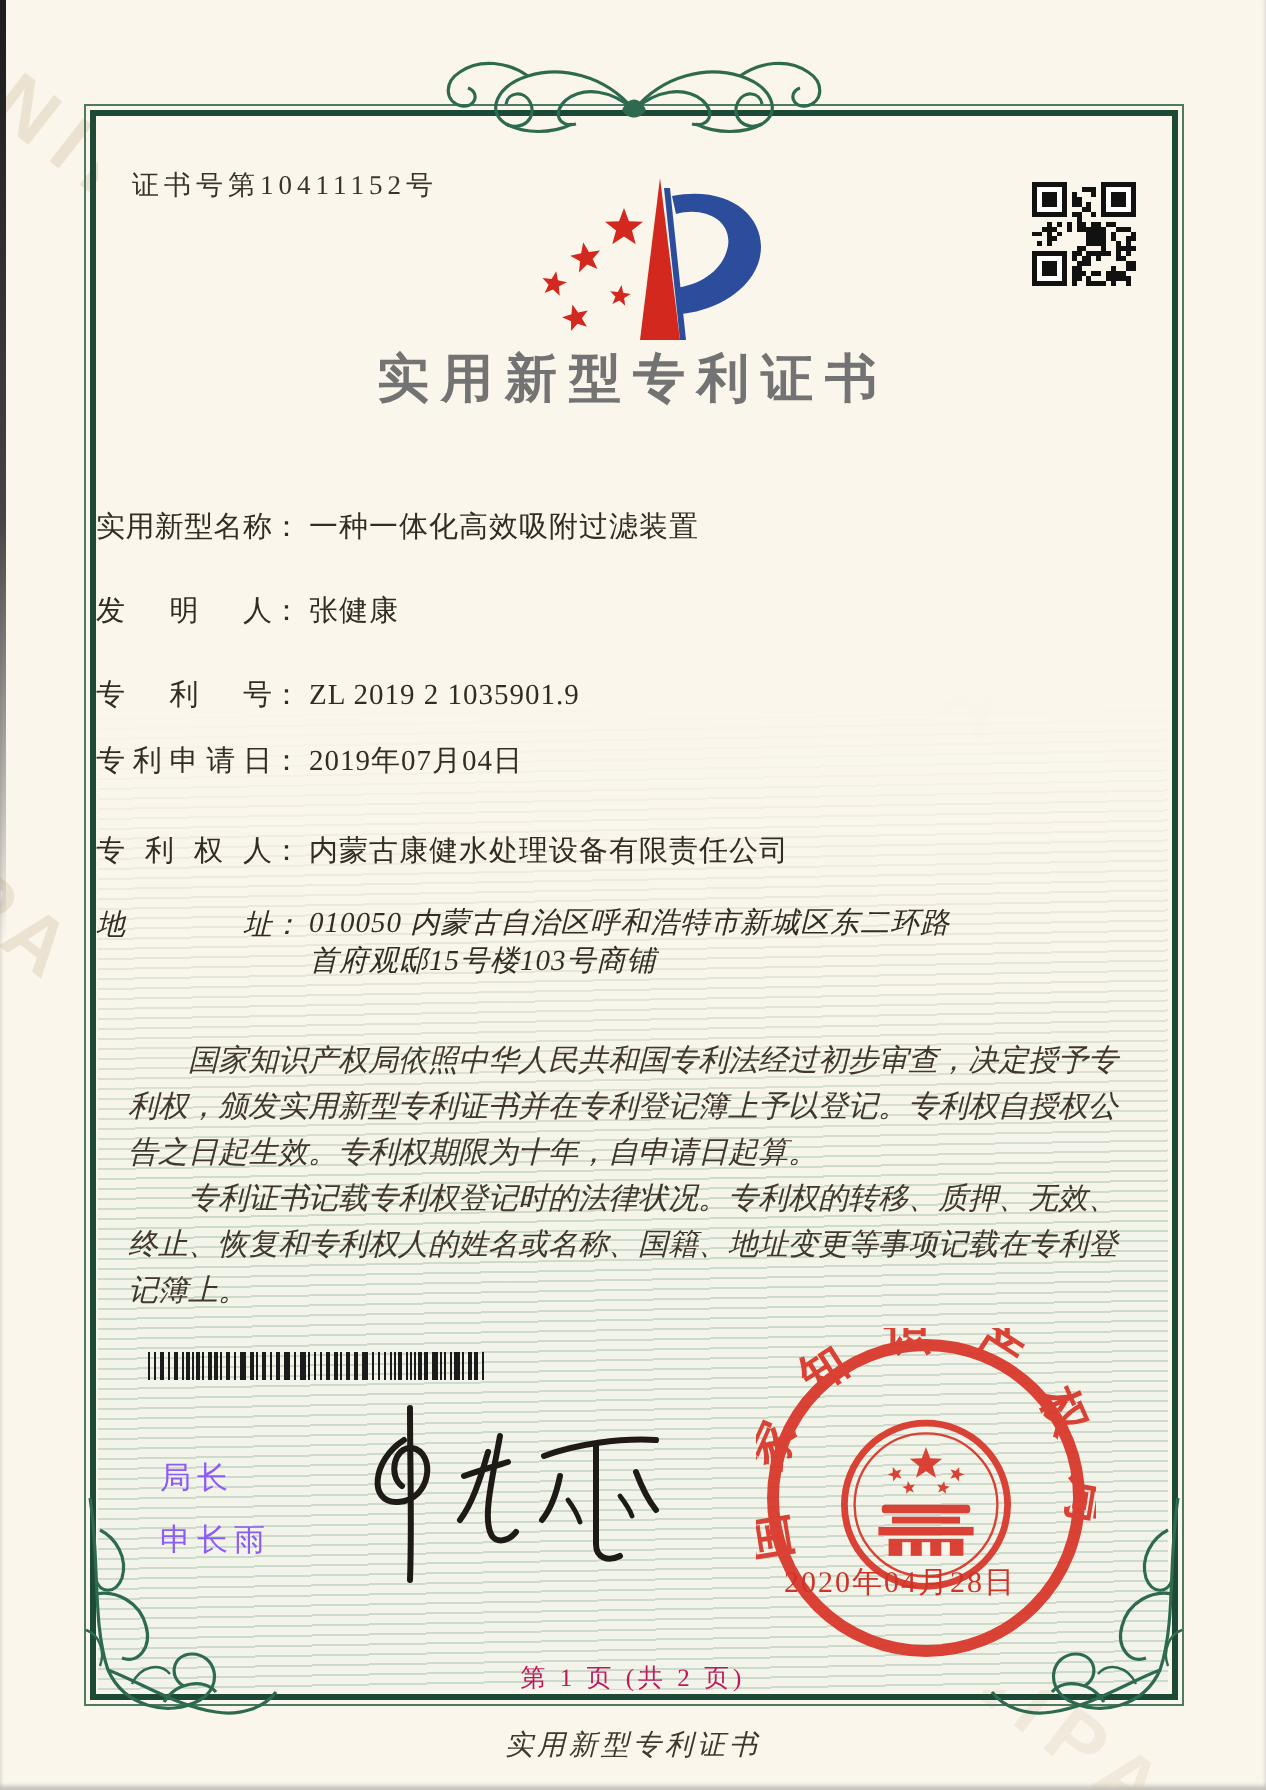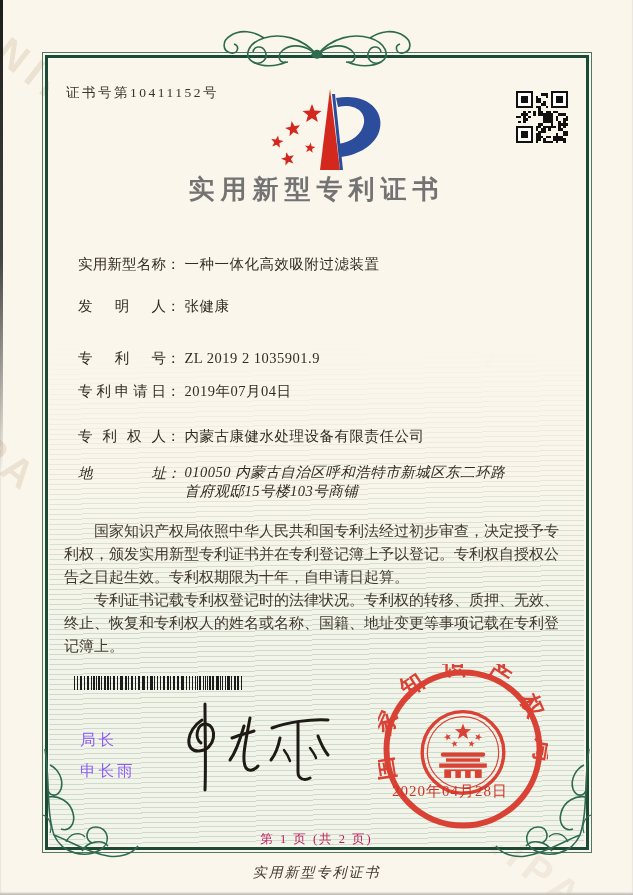--- a/index.html
+++ b/index.html
@@ -35,34 +35,34 @@
   .orn-bl{left:40px;bottom:34px;}
   .orn-br{right:39px;bottom:34px;transform:scaleX(-1);}
   
   .cert-no{position:absolute;left:66px;top:84px;font-size:13.5px;letter-spacing:2.5px;
     color:#3a332b;z-index:5;}
   .logo{position:absolute;left:246px;top:86px;z-index:5;}
   .qr{position:absolute;left:516px;top:91px;width:52px;height:52px;z-index:5;}
   .title{position:absolute;left:0;top:172px;width:100%;text-align:center;
     font-size:26px;font-weight:bold;letter-spacing:6px;color:#737373;z-index:5;}
   
-  .fields{position:absolute;left:78px;top:254px;width:505px;font-size:14.5px;z-index:5;}
+  .fields{position:absolute;left:48px;top:254px;width:505px;font-size:14.5px;z-index:5;}
   .frow{line-height:20px;position:relative;}
   .flabel{display:inline-block;width:88px;text-align:justify;text-align-last:justify;
     vertical-align:top;letter-spacing:0;}
   .fcolon{display:inline-block;vertical-align:top;margin-right:4px;}
   .fvalue{display:inline-block;vertical-align:top;letter-spacing:.5px;}
-  .mb1{margin-bottom:22px;}.mb2{margin-bottom:32px;}.mb3{margin-bottom:13px;}
+  .mb1{margin-bottom:22px;}.mb2{margin-bottom:22px;}.mb3{margin-bottom:13px;}
   .mb4{margin-bottom:25px;}.mb5{margin-bottom:17px;}.mb6{margin-bottom:5px;font-style:italic;}
   .addr .fvalue{width:332px;line-height:19px;}
   .grant2{position:absolute;left:264px;top:0;}
   .grant2 .flabel{width:92px;}
   
   .paras{position:absolute;left:64px;top:520px;width:507px;z-index:5;
-    font-size:15px;line-height:23px;color:#41382d;}
+    font-size:15px;line-height:23px;font-style:italic;color:#41382d;}
   .paras p{margin:0;text-indent:2em;}
   
   .barcode{position:absolute;left:74px;top:676px;z-index:5;}
   .officer{position:absolute;left:80px;top:724px;z-index:5;font-size:15.5px;
     letter-spacing:3px;line-height:31px;color:#8b5cf6;}
   .signature{position:absolute;left:172px;top:698px;z-index:6;}
   .seal{position:absolute;left:378px;top:664px;width:170px;height:170px;z-index:6;opacity:.93;}
   .seal-date{position:absolute;left:392px;top:782px;z-index:7;color:#cf3327;
     font-size:15px;letter-spacing:1px;}
   .page-info{position:absolute;left:0;top:831px;width:100%;text-align:center;

